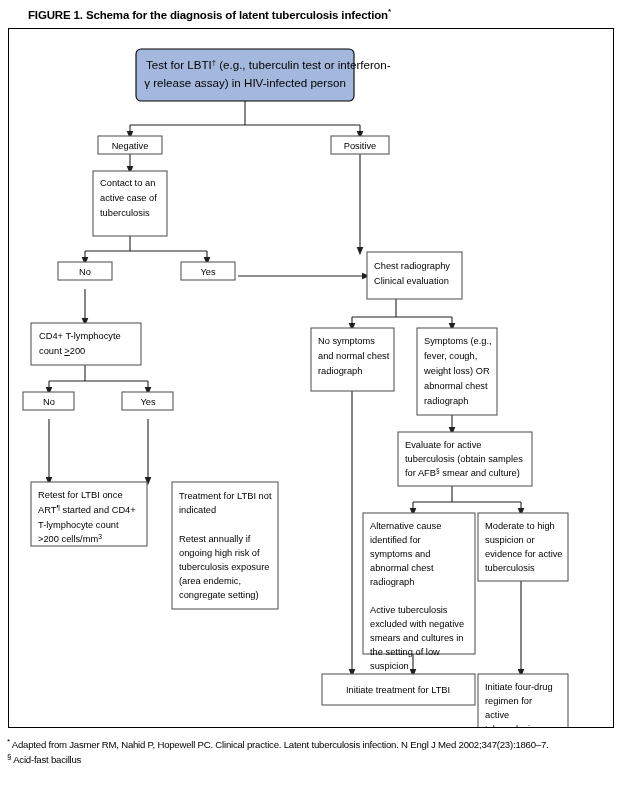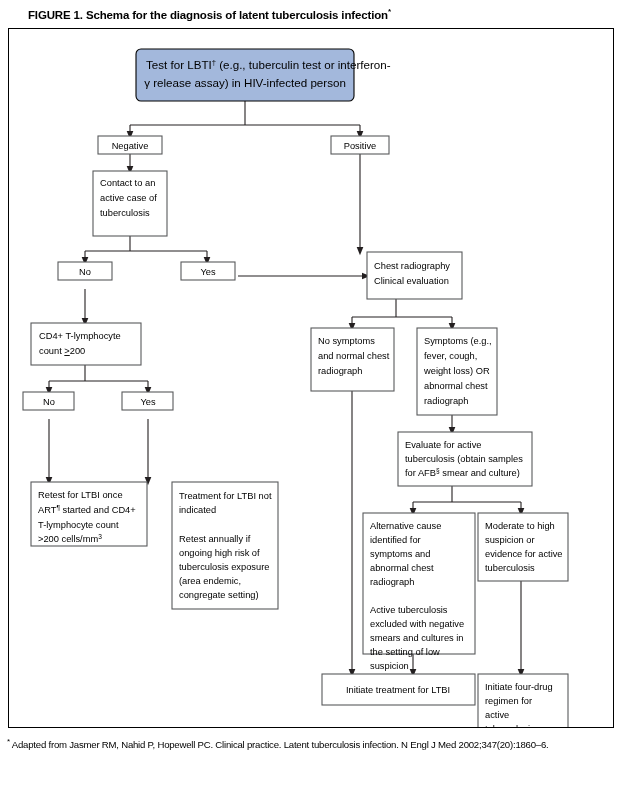--- a/index.html
+++ b/index.html
@@ -252,14 +252,15 @@
       <rect x="469" y="645" width="90" height="62" fill="#ffffff" stroke="#58595b" stroke-width="1.1"></rect>
       <text x="476" y="661" class="nd-text">Initiate four-drug</text>
       <text x="476" y="675" class="nd-text">regimen for</text>
       <text x="476" y="689" class="nd-text">active</text>
       <text x="476" y="703" class="nd-text">tuberculosis</text>
     </g>
   </svg>
 </div>
 
 <div id="footnotes">
-  <div class="footnote-line"><span class="fn-mark">*</span> <span>Adapted from Jasmer RM, Nahid P, Hopewell PC. Clinical practice. Latent tuberculosis infection. N Engl J Med 2002;347(20):1860–6.</span></div>
+  <div class="footnote-line"><span class="fn-mark">*</span> <span>Adapted from Jasmer RM, Nahid P, Hopewell PC. Clinical practice. Latent tuberculosis infection. N Engl J Med 2002;347(23):1860–7.</span></div>
+  <div class="footnote-line"><span class="fn-mark">§</span> <span>Acid-fast bacillus</span></div>
 </div>
 
 </body></html>

